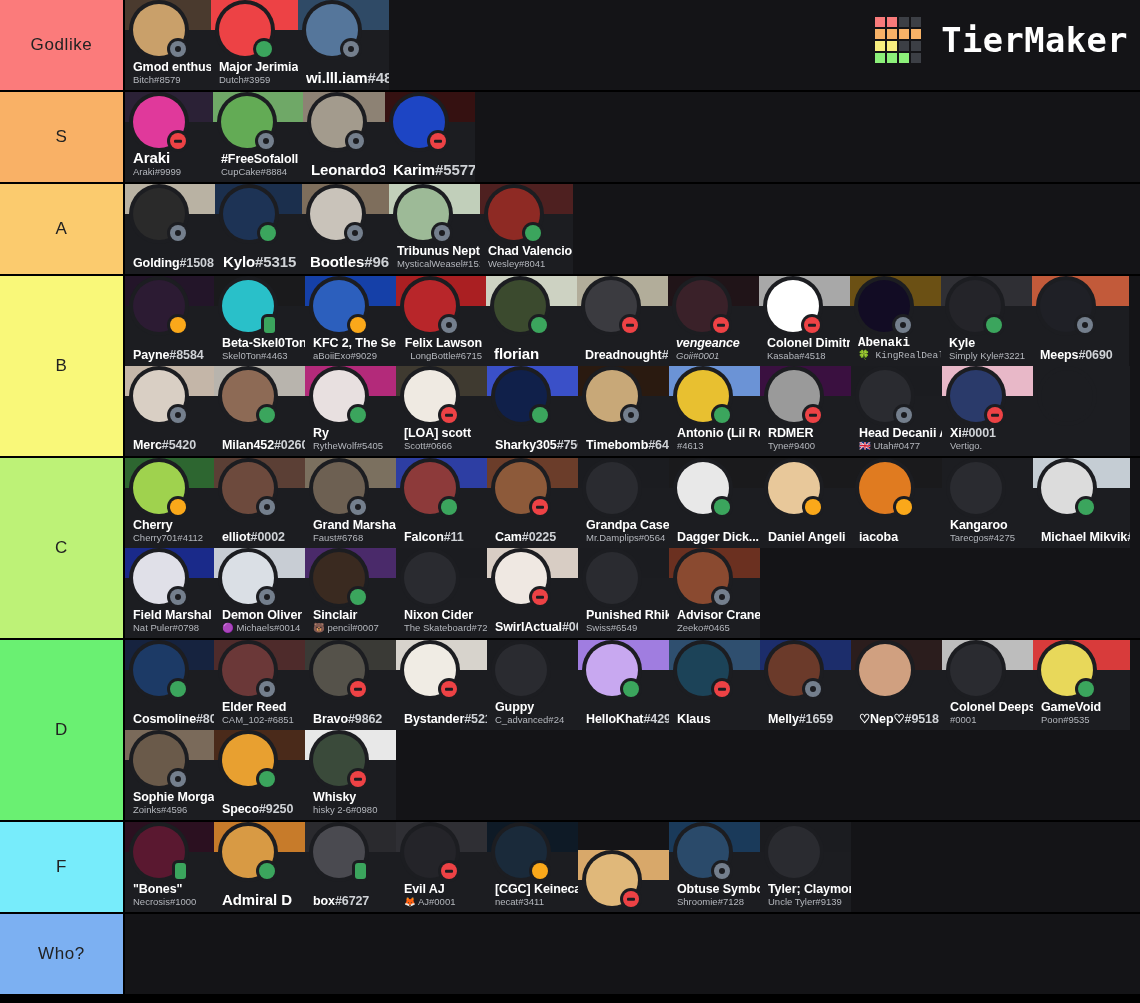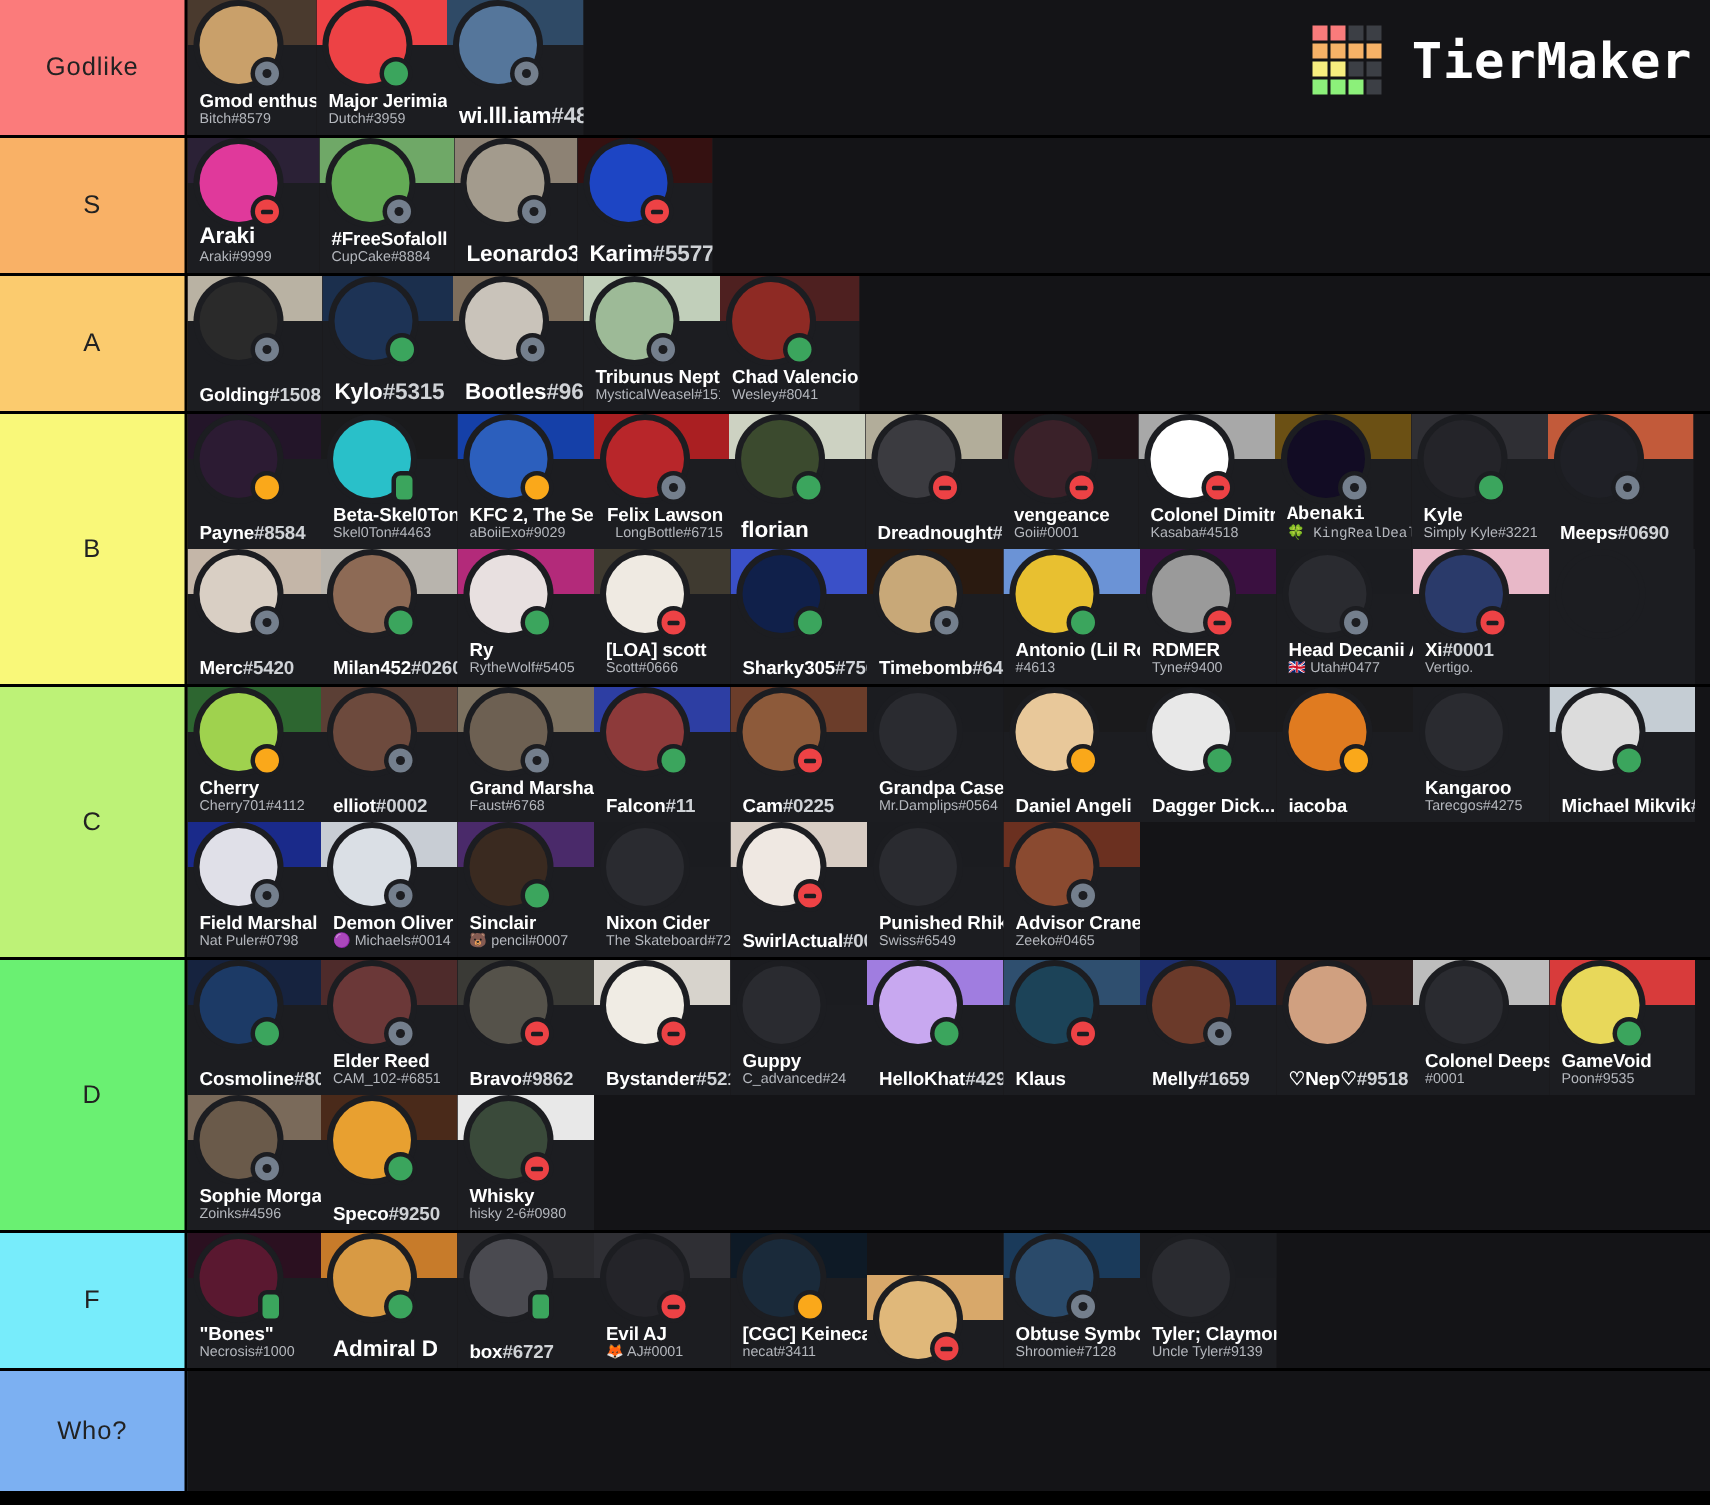--- a/index.html
+++ b/index.html
@@ -367,21 +367,21 @@
         <div class="card" style="width: 91px;">
           <div class="banner" style="background: rgb(178, 173, 154);"></div>
           <div class="avwrap">
             <div class="av" style="background: rgb(59, 59, 64);"></div>
             <div class="status dnd"></div>
           </div>
           <div class="names">
             <div class="dname">Dreadnought<span class="disc">#10</span></div>
           </div>
         </div>
-        <div class="card" style="width: 91px;">
+        <div class="card" style="width: 91px; font-style: italic;">
           <div class="banner" style="background: rgb(32, 20, 24);"></div>
           <div class="avwrap">
             <div class="av" style="background: rgb(58, 33, 41);"></div>
             <div class="status dnd"></div>
           </div>
           <div class="names">
             <div class="dname">vengeance</div>
             <div class="tag">Goii#0001</div>
           </div>
         </div>
@@ -605,35 +605,35 @@
             <div class="av" style="background: rgb(42, 43, 48);"></div>
           </div>
           <div class="names">
             <div class="dname">Grandpa Casey</div>
             <div class="tag">Mr.Damplips#0564</div>
           </div>
         </div>
         <div class="card" style="width: 91px;">
           <div class="banner" style="background: rgb(26, 26, 28);"></div>
           <div class="avwrap">
+            <div class="av" style="background: rgb(232, 232, 232);"></div>
+            <div class="status online"></div>
+          </div>
+          <div class="names">
+            <div class="dname">Dagger Dick...</div>
+          </div>
+        </div>
+        <div class="card" style="width: 91px;">
+          <div class="banner" style="background: rgb(26, 26, 28);"></div>
+          <div class="avwrap">
             <div class="av" style="background: rgb(232, 200, 154);"></div>
             <div class="status idle"></div>
           </div>
           <div class="names">
             <div class="dname">Daniel Angeli</div>
-          </div>
-        </div>
-        <div class="card" style="width: 91px;">
-          <div class="banner" style="background: rgb(26, 26, 28);"></div>
-          <div class="avwrap">
-            <div class="av" style="background: rgb(232, 232, 232);"></div>
-            <div class="status online"></div>
-          </div>
-          <div class="names">
-            <div class="dname">Dagger Dick...</div>
           </div>
         </div>
         <div class="card" style="width: 91px;">
           <div class="banner" style="background: rgb(26, 26, 28);"></div>
           <div class="avwrap">
             <div class="av" style="background: rgb(224, 123, 32);"></div>
             <div class="status idle"></div>
           </div>
           <div class="names">
             <div class="dname">iacoba</div>

